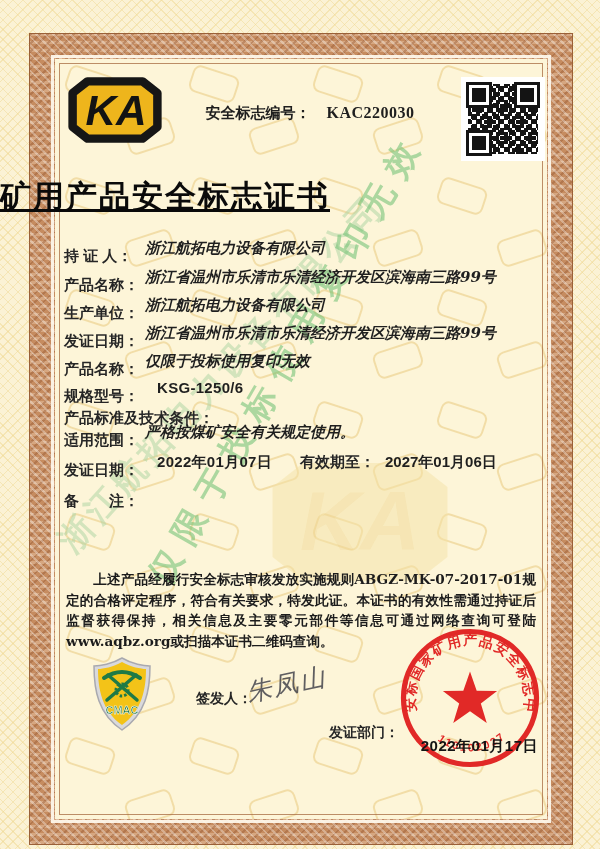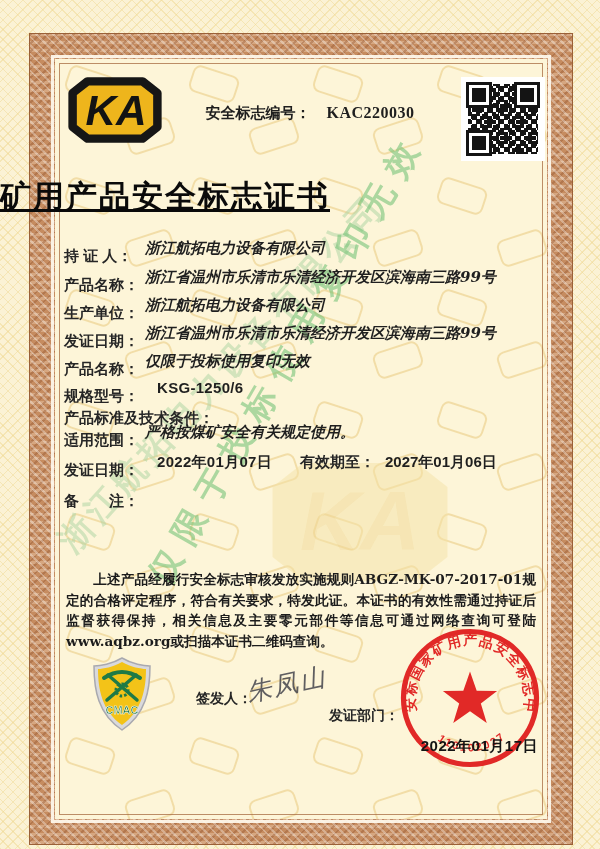--- a/index.html
+++ b/index.html
@@ -67,21 +67,21 @@
   .frow-remark{top:484px;}
   
   .statement{position:absolute;left:66px;top:569px;width:470px;z-index:4;
     font-size:13.6px;line-height:1.52;font-weight:700;color:#1c1c1c;
     text-align:justify;text-indent:2em;font-family:"DejaVu Serif",serif;}
   
   .shield{position:absolute;left:92px;top:656px;z-index:4;}
   .issuer-label{position:absolute;left:196px;top:690px;font-size:14px;font-weight:700;color:#262626;z-index:4;text-align:center;}
   .signature{position:absolute;left:246px;top:668px;z-index:4;font-size:25px;color:#44444c;
     font-family:"DejaVu Serif",serif;font-style:italic;transform:rotate(-12deg);opacity:.85;letter-spacing:2px;}
-  .dept-label{position:absolute;left:329px;top:707px;font-size:14px;font-weight:700;color:#262626;z-index:4;}
+  .dept-label{position:absolute;left:329px;top:724px;font-size:14px;font-weight:700;color:#262626;z-index:4;}
   .seal{position:absolute;left:394px;top:622px;z-index:5;opacity:.94;}
   .seal-date{position:absolute;left:398px;top:737px;width:140px;text-align:right;z-index:6;
     font-size:15px;font-weight:700;color:#141414;letter-spacing:.5px;}
 </style>
 </head>
 <body>
 
 <div class="cert">
 
   <div class="band"></div>

